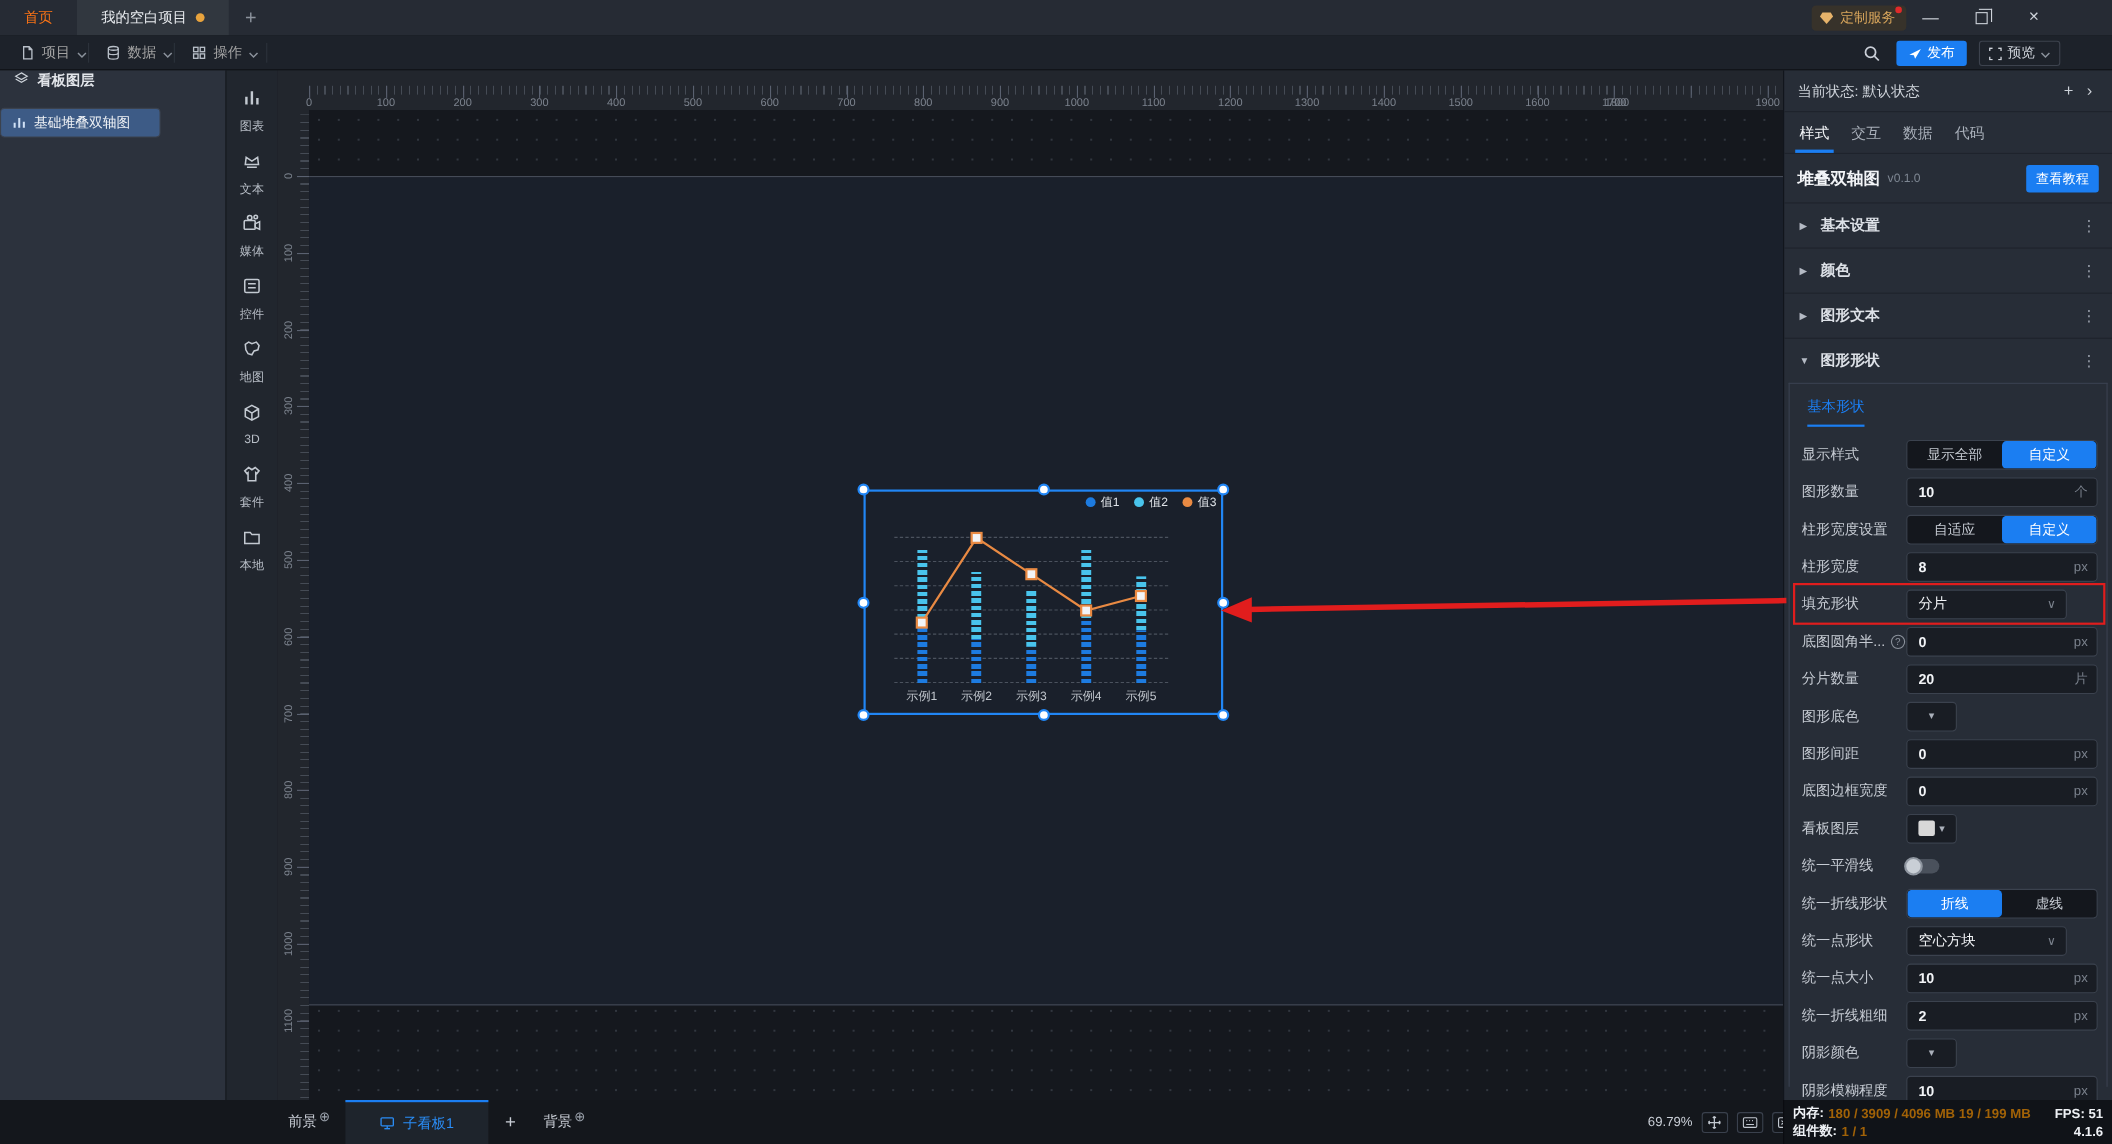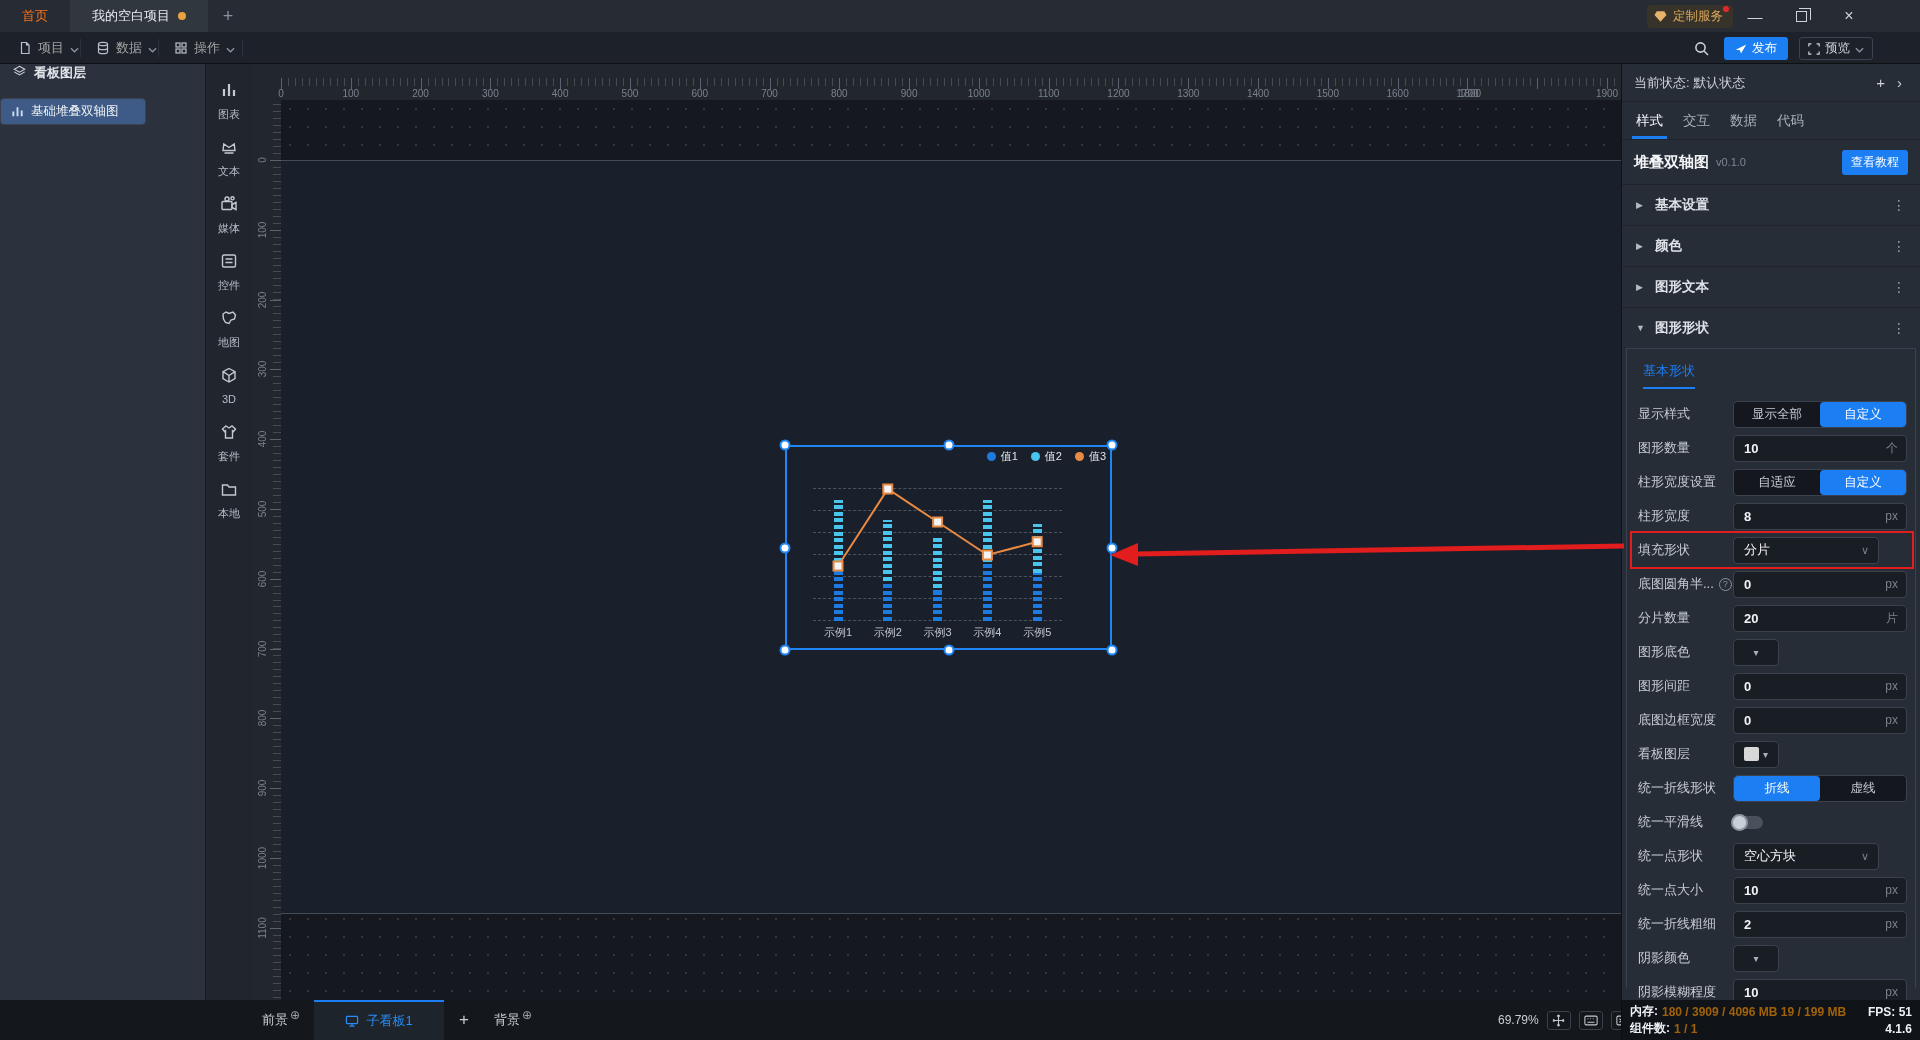--- a/index.html
+++ b/index.html
@@ -605,36 +605,36 @@
             </div>
             <div class="ictl">
               <div class="colorctl">
                 <span class="swatch" style="background: rgb(216, 216, 216);"></span>
                 <span class="car">▾</span>
               </div>
             </div>
           </div>
           <div class="irow">
             <div class="ilabel">
+              <span>统一平滑线</span>
+            </div>
+            <div class="ictl">
+              <div class="togg">
+                <span class="knob"></span>
+              </div>
+            </div>
+          </div>
+          <div class="irow">
+            <div class="ilabel">
               <span>统一折线形状</span>
             </div>
             <div class="ictl">
               <div class="seg">
                 <span class="opt on">折线</span>
                 <span class="opt">虚线</span>
-              </div>
-            </div>
-          </div>
-          <div class="irow">
-            <div class="ilabel">
-              <span>统一平滑线</span>
-            </div>
-            <div class="ictl">
-              <div class="togg">
-                <span class="knob"></span>
               </div>
             </div>
           </div>
           <div class="irow">
             <div class="ilabel">
               <span>统一点形状</span>
             </div>
             <div class="ictl">
               <div class="sel">
                 <span class="val">空心方块</span>

